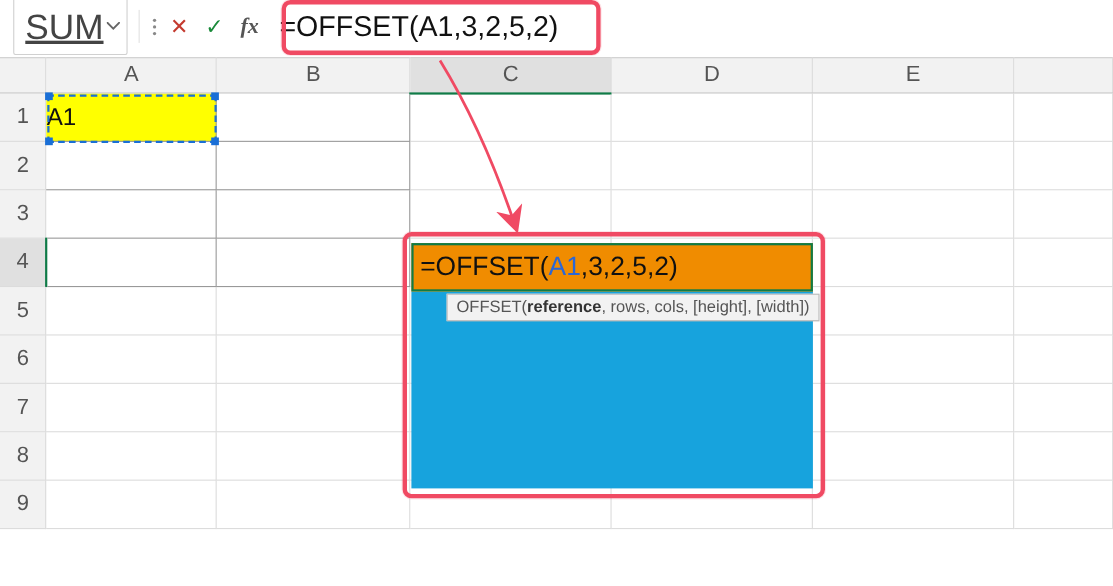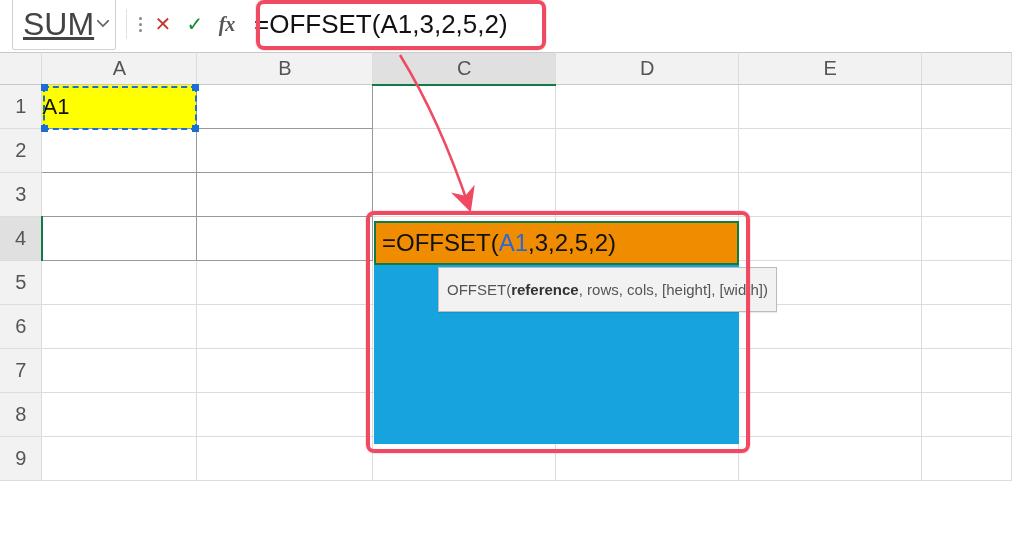--- a/index.html
+++ b/index.html
@@ -142,24 +142,23 @@
     background:#17a3dd;
   }
 
   
   .tooltip{
     position:absolute;
     background:#f2f2f2;
     border:1px solid #bcbcbc;
     font-size:15px;
     color:#555;
-    padding:13px 8px;
+    padding:3px 8px;
     white-space:nowrap;
     box-shadow:0 1px 1px rgba(0,0,0,.08);
-    margin-left:32px;
   }
   .tooltip b{ color:#333; }
 
   
   .arrow-svg{ position:absolute; pointer-events:none; }
 
 </style>
 </head>
 <body>
 

